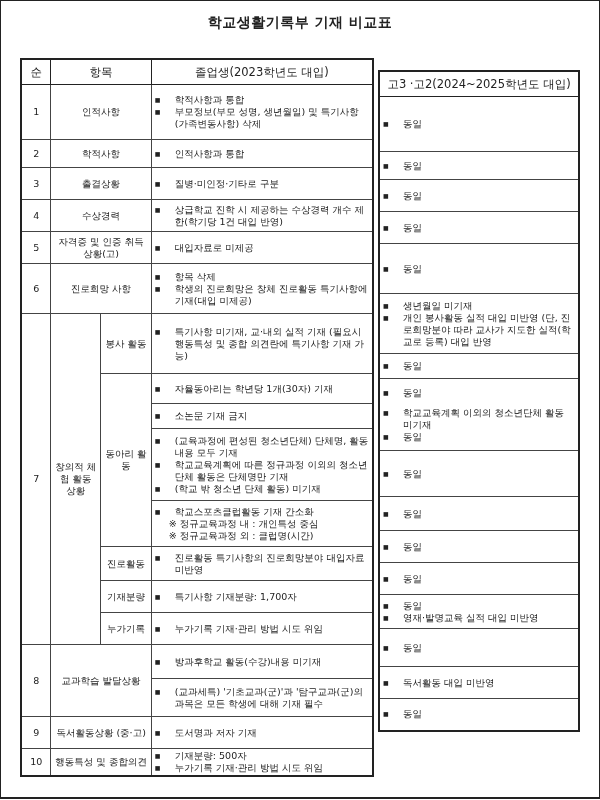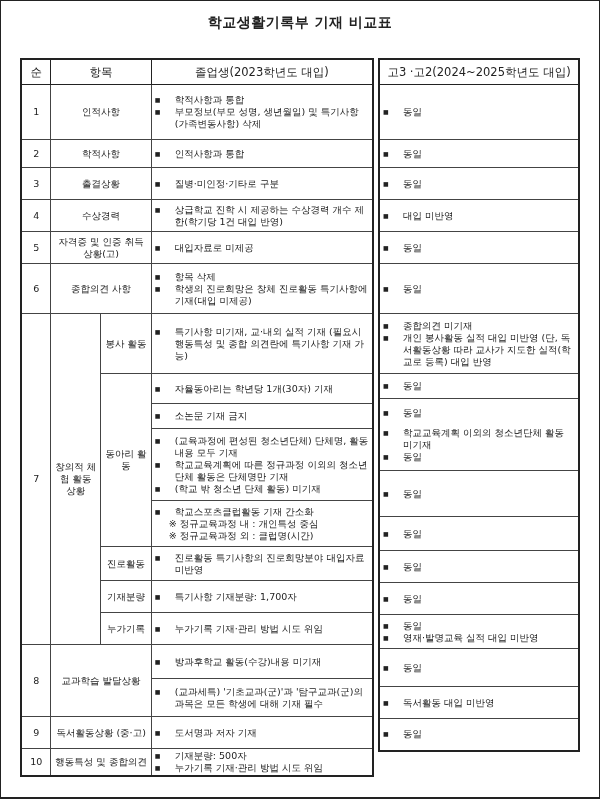--- a/index.html
+++ b/index.html
@@ -20,21 +20,21 @@
   td, th { border: 1px solid #444; padding: 1px 3px; vertical-align: middle; }
   th { font-weight: normal; font-size: 11.5px; height: 22px; text-align: center; border: 1.5px solid #222; }
   .c { text-align: center; }
   .dash { border-bottom: 1px dashed #888; }
   ul { margin: 0; padding: 0; list-style: none; }
   li { position: relative; padding-left: 20px; }
   li:before { content: "■"; position: absolute; left: 0; top: 0; font-size: 6px; }
   li.note { padding-left: 14px; }
   li.note:before { content: ""; }
   #left { left: 20px; top: 58px; width: 354px; border: 2px solid #222; }
-  #right { left: 378px; top: 58px; width: 202px; border: 2px solid #222; }
+  #right { left: 378px; top: 70px; width: 202px; border: 2px solid #222; }
 </style>
 </head>
 <body>
 
 <div class="frame"></div>
 <div class="title">학교생활기록부 기재 비교표</div>
 
 <table id="left">
   <colgroup>
       <col style="width:30px">
@@ -89,21 +89,21 @@
     <td class="c">5</td>
     <td class="c" colspan="2">자격증 및 인증 취득상황(고)</td>
     <td>
           <ul>
             <li>대입자료로 미제공</li>
           </ul>
         </td>
   </tr>
   <tr style="height:50px">
     <td class="c">6</td>
-    <td class="c" colspan="2">종합의견 사항</td>
+    <td class="c" colspan="2">진로희망 사항</td>
     <td>
           <ul>
             <li>항목 삭제</li>
             <li>학생의 진로희망은 창체 진로활동 특기사항에 기재(대입 미제공)</li>
           </ul>
         </td>
   </tr>
 
   <tr style="height:60px">
     <td class="c" rowspan="9">7</td>
@@ -237,43 +237,36 @@
   <tr style="height:32px">
         <td>
           <ul>
             <li>동일</li>
           </ul>
         </td>
       </tr>
   <tr style="height:32px">
         <td>
           <ul>
-            <li>대입 미반영</li>
-          </ul>
-        </td>
-      </tr>
-  <tr style="height:32px">
-        <td>
-          <ul>
             <li>동일</li>
           </ul>
         </td>
       </tr>
   <tr style="height:50px">
         <td>
           <ul>
             <li>동일</li>
           </ul>
         </td>
       </tr>
   <tr style="height:60px">
         <td class="dash">
           <ul>
-            <li>종합의견 미기재</li>
-            <li>개인 봉사활동 실적 대입 미반영 (단, 독서활동상황 따라 교사가 지도한 실적(학교로 등록) 대입 반영</li>
+            <li>생년월일 미기재</li>
+            <li>개인 봉사활동 실적 대입 미반영 (단, 진로희망분야 따라 교사가 지도한 실적(학교로 등록) 대입 반영</li>
           </ul>
         </td>
       </tr>
   <tr style="height:25px">
         <td class="dash">
           <ul>
             <li>동일</li>
           </ul>
         </td>
       </tr>

